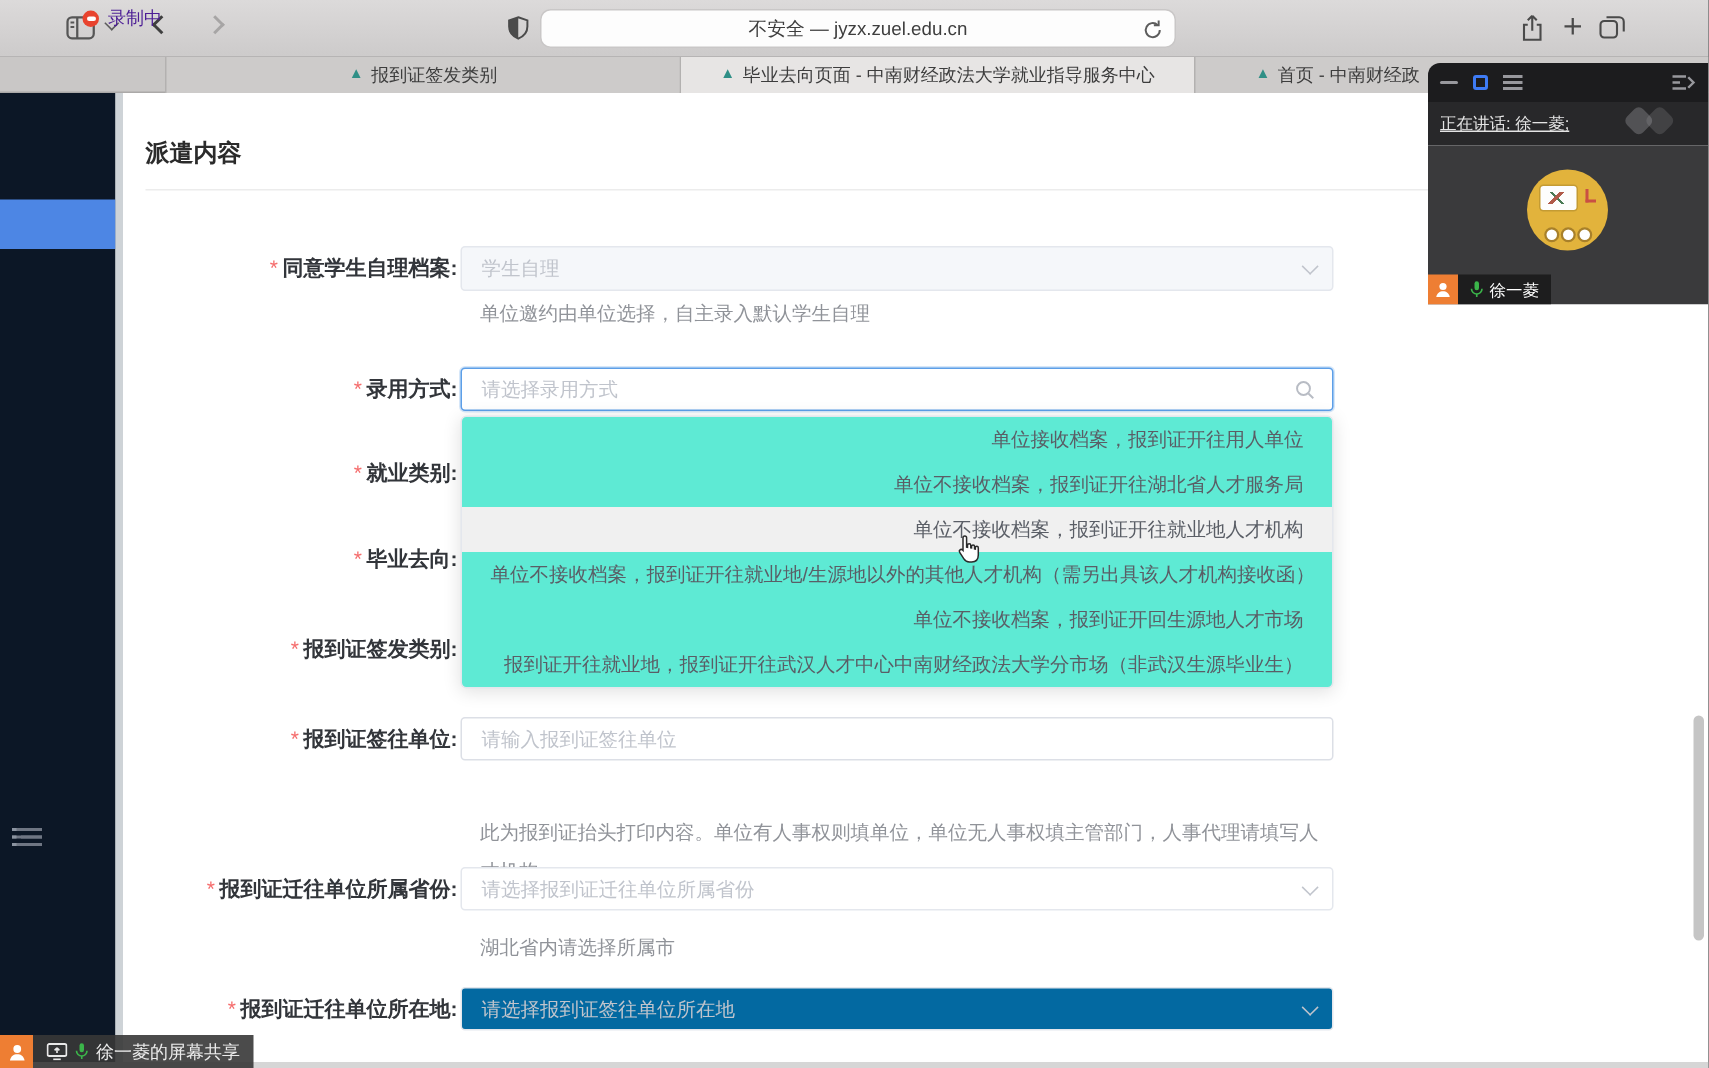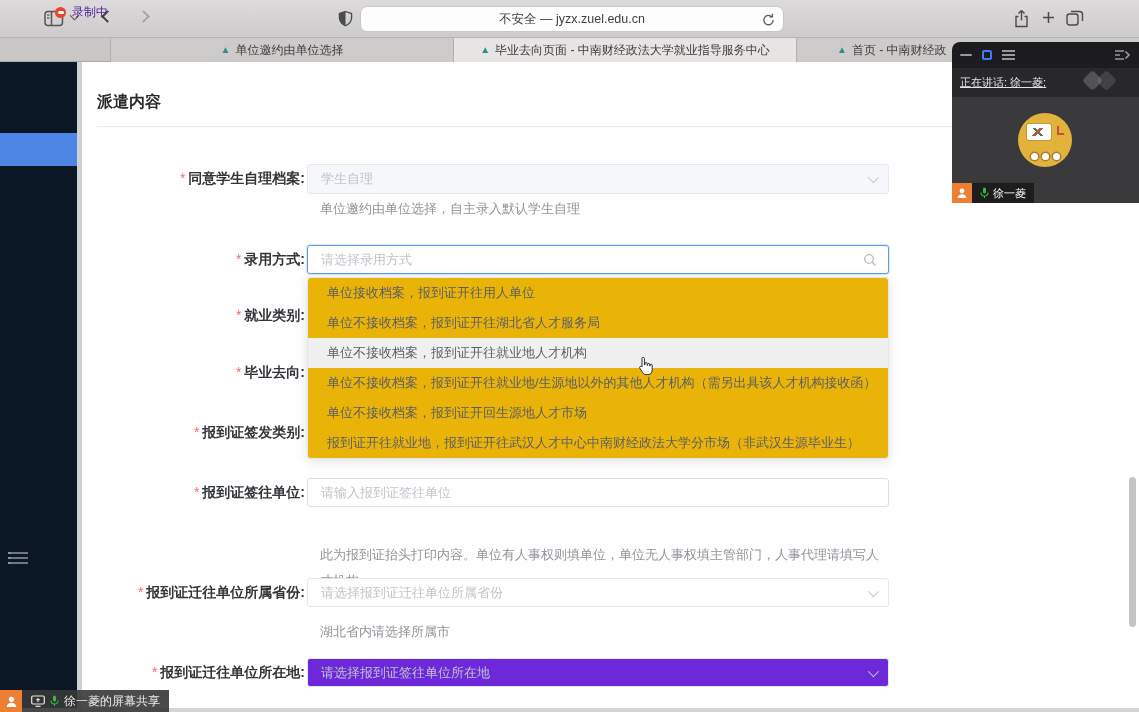--- a/index.html
+++ b/index.html
@@ -52,22 +52,22 @@
     background:#fff;display:flex;align-items:center;padding:0 30px 0 13px;z-index:3;}
   .field .ph{font-size:13px;color:#c0c4cc;white-space:nowrap;}
   .field.disabled{background:#f5f7fa;border-color:#e4e7ed;}
   .field.focused{border-color:#5d9fe8;box-shadow:0 0 0 1px rgba(93,159,232,.25);}
   .sel-chev{position:absolute;right:12px;top:10px;width:8px;height:8px;border-right:1.5px solid #c0c4cc;
     border-bottom:1.5px solid #c0c4cc;transform:rotate(45deg) translateY(-2px);}
   .mag{position:absolute;right:11px;top:7px;}
   .hint{position:absolute;left:320px;font-size:13px;color:#909399;line-height:26px;z-index:3;}
 
   
-  #dropdown{position:absolute;left:307px;top:277px;width:582px;background:#eab308;border:1px solid #e4e7ed;
-    border-radius:4px;box-shadow:0 2px 12px rgba(0,0,0,.12);z-index:6;padding:0;}
+  #dropdown{position:absolute;left:307px;top:277px;width:582px;background:#5eead4;border:1px solid #e4e7ed;
+    border-radius:4px;box-shadow:0 2px 12px rgba(0,0,0,.12);z-index:6;padding:0;text-align:right;}
   .dd-item{height:30px;line-height:30px;padding:0 19px;font-size:13px;color:#5a5e66;white-space:nowrap;overflow:hidden;}
   .dd-item.hover{background:#f0f0f0;}
 
   
   #scroll-thumb{position:absolute;right:3px;top:477px;width:7px;height:150px;border-radius:4px;background:#c5c5c5;z-index:4;}
   #bottom-line{position:absolute;left:0;top:708px;width:1139px;height:4px;background:#d6d6d6;z-index:5;}
 
   
   #meet{position:absolute;left:952px;top:42px;width:187px;height:161px;z-index:20;border-radius:8px 0 0 0;overflow:hidden;}
   #meet-title{height:26px;background:#1c1c1e;display:flex;align-items:center;gap:10px;padding:0 8px;}
@@ -154,21 +154,21 @@
       <svg width="18" height="16" viewBox="0 0 18 16">
         <rect x="1" y="4" width="11" height="11" rx="2.5" fill="none" stroke="#4a4a4a" stroke-width="1.4"></rect>
         <path d="M5 1.5h8.5a3 3 0 0 1 3 3V11" fill="none" stroke="#4a4a4a" stroke-width="1.4"></path>
       </svg>
     </div>
   </div>
 
   <div id="tabbar">
     <div class="tab" style="left:110px;width:343px;">
       <span class="logo">▲</span>
-      <span>单位邀约由单位选择</span>
+      <span>报到证签发类别</span>
     </div>
     <div class="tab active" style="left:453px;width:343px;">
       <span class="logo">▲</span>
       <span>毕业去向页面 - 中南财经政法大学就业指导服务中心</span>
     </div>
     <div class="tab" style="left:796px;width:343px;justify-content:flex-start;padding-left:40px;">
       <span class="logo">▲</span>
       <span>首页 - 中南财经政</span>
     </div>
   </div>
@@ -249,21 +249,21 @@
   </div>
   <div class="field disabled" style="top:578px;background:#fff;">
     <span class="ph">请选择报到证迁往单位所属省份</span>
     <span class="sel-chev"></span>
   </div>
   <div class="hint" style="top:619px;">湖北省内请选择所属市</div>
 
   <div class="lab" style="top:664px;">
     <span class="req">*</span><span>报到证迁往单位所在地:</span>
   </div>
-  <div class="field disabled" style="top:658px;background:#6d28d9;">
+  <div class="field disabled" style="top:658px;background:#0369a1;">
     <span class="ph">请选择报到证签往单位所在地</span>
     <span class="sel-chev"></span>
   </div>
 
   <div id="scroll-thumb"></div>
   <div id="bottom-line"></div>
 
   <div id="meet">
     <div id="meet-title">
       <span class="m-min"></span>

